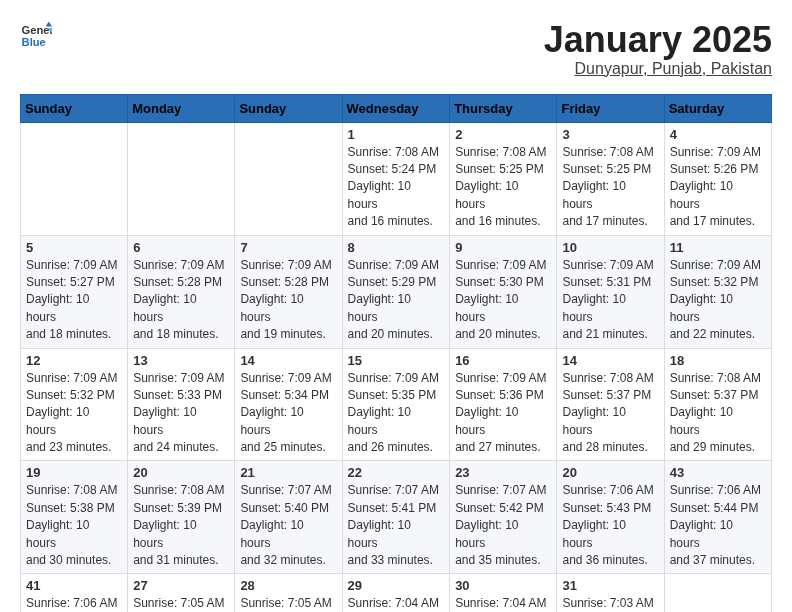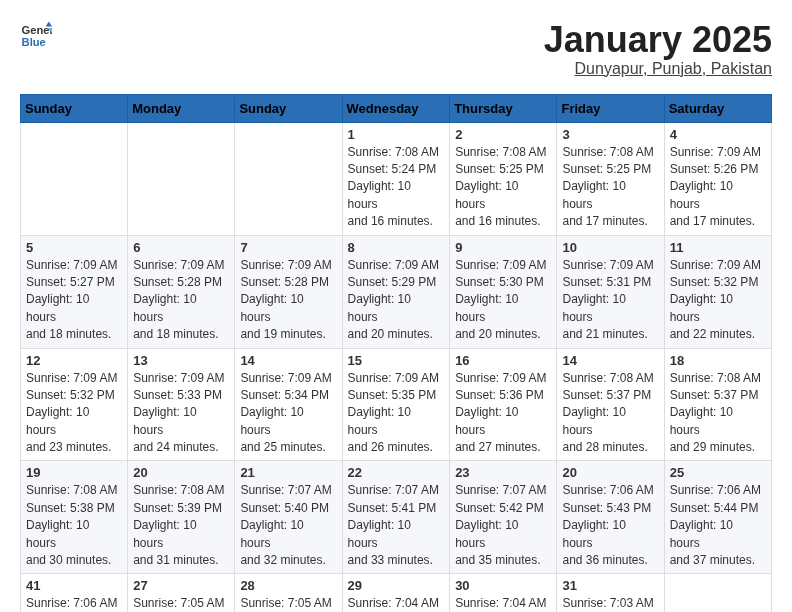--- a/index.html
+++ b/index.html
@@ -288,21 +288,21 @@
 and 35 minutes.</div>
         </td>
         <td>
           <span class="day-number">20</span>
           <div class="day-info" style="white-space: pre-line;">Sunrise: 7:06 AM
 Sunset: 5:43 PM
 Daylight: 10 hours
 and 36 minutes.</div>
         </td>
         <td>
-          <span class="day-number">25</span>
+          <span class="day-number">43</span>
           <div class="day-info" style="white-space: pre-line;">Sunrise: 7:06 AM
 Sunset: 5:44 PM
 Daylight: 10 hours
 and 37 minutes.</div>
         </td>
       </tr>
       <tr>
         <td>
           <span class="day-number">41</span>
           <div class="day-info" style="white-space: pre-line;">Sunrise: 7:06 AM

